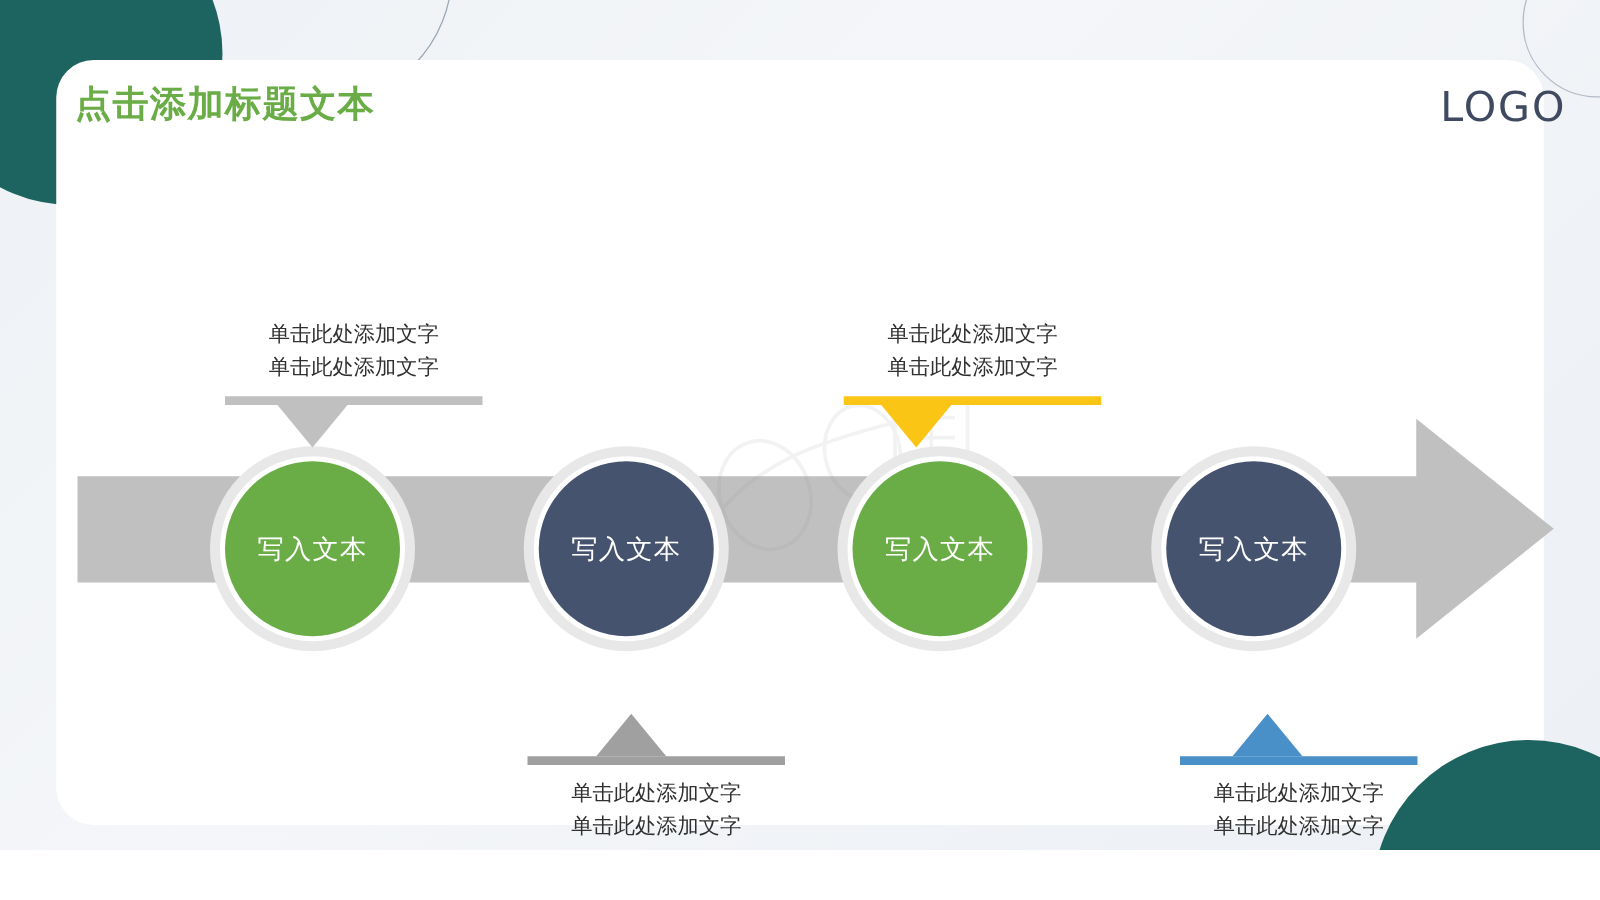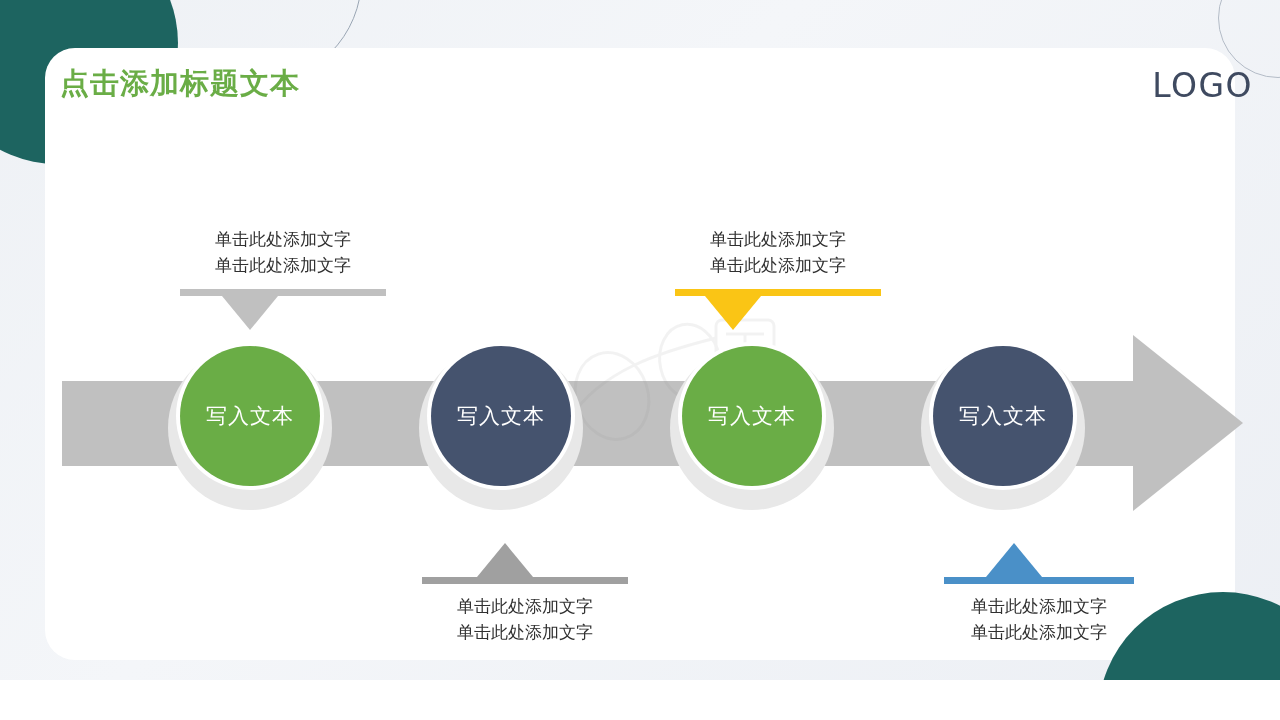--- a/index.html
+++ b/index.html
@@ -141,22 +141,23 @@
 
   
   .step {
     position: absolute;
     width: 164px;
     height: 164px;
     border-radius: 50%;
     z-index: 8;
     background: #e8e8e8;
     display: flex;
+    align-items: center;
     justify-content: center;
-    top: 346px;
+    top: 357px;
   }
   .step-inner {
     width: 140px;
     height: 140px;
     border-radius: 50%;
     display: flex;
     align-items: center;
     justify-content: center;
     box-shadow: 0 0 0 4px #ffffff;
   }
@@ -168,20 +169,21 @@
   }
   .step-0 { left: 168px; }
   .step-1 { left: 419px; }
   .step-2 { left: 670px; }
   .step-3 { left: 921px; }
 
   
   .callout {
     position: absolute;
     z-index: 9;
+    margin-top: 28px;
   }
   .callout-text {
     font-size: 17px;
     color: #303030;
     line-height: 1.55;
     text-align: center;
     white-space: nowrap;
   }
   .callout-bar {
     height: 7px;

